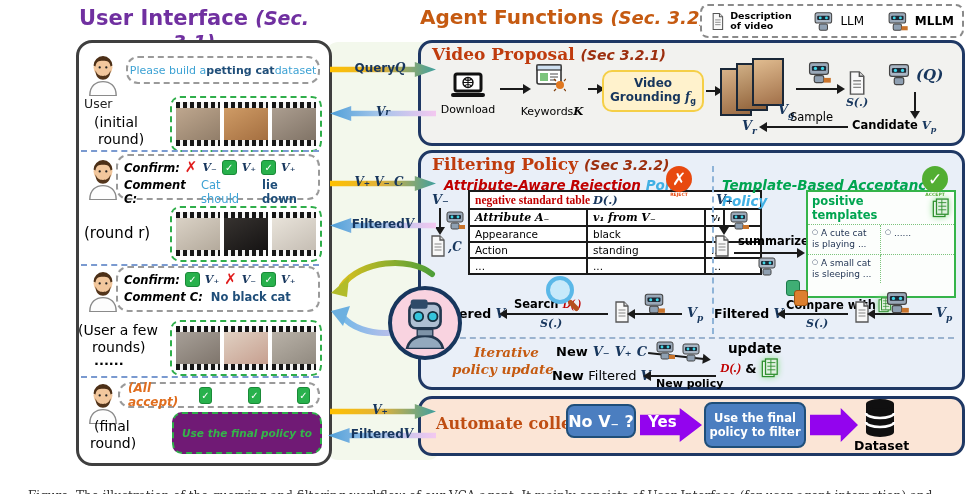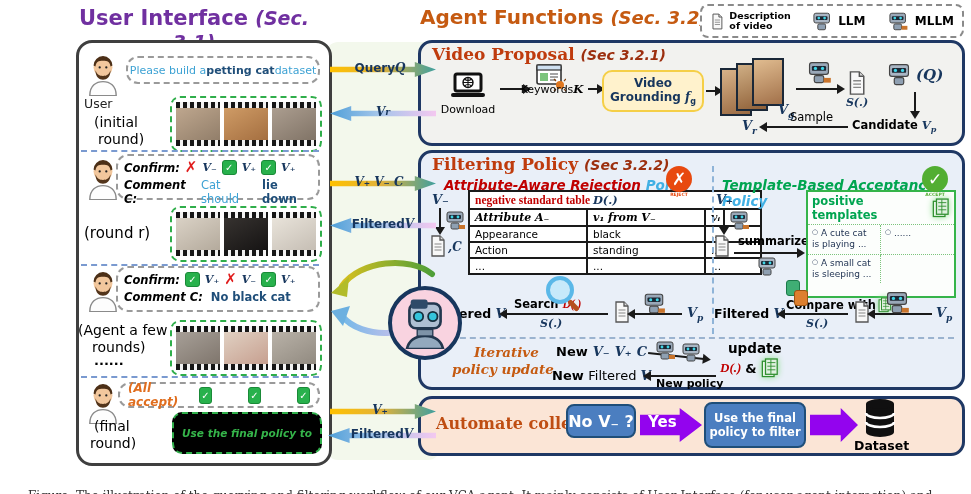--- a/index.html
+++ b/index.html
@@ -17,21 +17,21 @@
   .ln.l:before{content:"";position:absolute;left:-7px;top:-4px;border-right:8px solid #1a1a1a;border-top:5px solid transparent;border-bottom:5px solid transparent;}
   .lnv{position:absolute;width:2px;background:#1a1a1a;}
   .lnv:after{content:"";position:absolute;bottom:-7px;left:-4px;border-top:8px solid #1a1a1a;border-left:5px solid transparent;border-right:5px solid transparent;}
   
   .arrR,.arrL{position:absolute;height:15px;}
   .arrR{background:linear-gradient(90deg,#ffc100,#e2b23a 48%,#3f9f9f);clip-path:polygon(100% 50%,80% 0,80% 32%,0 32%,0 68%,80% 68%,80% 100%);}
   .arrL{background:linear-gradient(90deg,#4f9fd8,#a3c5ea 45%,#f4c8f0);clip-path:polygon(0 50%,20% 0,20% 32%,100% 32%,100% 68%,20% 68%,20% 100%);}
   .alab{position:absolute;font-size:12px;font-weight:bold;color:#17365d;display:flex;align-items:center;justify-content:center;}
   
   .bub{position:absolute;border:2px dashed #9a9a9a;border-radius:12px;background:#fff;box-sizing:border-box;}
-  .gbub{position:absolute;border:2.5px dashed #2fae4a;border-radius:10px;background:#000000;box-sizing:border-box;}
+  .gbub{position:absolute;border:2.5px dashed #2fae4a;border-radius:10px;background:#701a75;box-sizing:border-box;}
   .divid{position:absolute;border-top:2.5px dashed #7a9ad0;width:238px;left:81px;}
   
   .thumbs{position:absolute;border:2.5px dashed #2fae4a;border-radius:10px;background:#fff;display:flex;gap:4px;padding:4px;box-sizing:border-box;}
   .film{width:44px;height:44px;position:relative;overflow:hidden;}
   .film:before,.film:after{content:"";position:absolute;left:0;right:0;height:6px;background:repeating-linear-gradient(90deg,#161616 0 4px,#f2f2f2 4px 7px);z-index:2;}
   .film:before{top:0}.film:after{bottom:0}
   
   .chk{display:inline-block;width:13px;height:13px;background:#28b14c;color:#fff;border-radius:3px;font-size:10px;line-height:13px;text-align:center;font-weight:bold;border:1px solid #1a8a38;}
   .xg{color:#e01b1b;font-weight:900;font-size:15px;line-height:13px;}
   
@@ -141,21 +141,21 @@
       <span class="xg">✗</span>
         <span class="m navy" style="font-size:11px;">V₋</span>
       <span class="chk">✓</span>
         <span class="m navy" style="font-size:11px;">V₊</span>
     </div>
     <div style="display:flex;align-items:center;gap:8px;font-size:11.5px;margin-top:3px;">
       <span style="font-style:italic;font-weight:bold;">Comment C:</span>
       <span style="color:#1f4e79;font-weight:bold;">No black cat</span>
     </div>
   </div>
-  <div class="ab" style="left:78px;top:322px;font-size:14px;z-index:3;">(Agent a few</div>
+  <div class="ab" style="left:78px;top:322px;font-size:14px;z-index:3;">(User a few</div>
   <div class="ab" style="left:92px;top:339px;font-size:14px;z-index:3;">rounds)</div>
   <div class="ab" style="left:94px;top:353px;font-size:13px;font-weight:bold;z-index:3;">......</div>
   <div class="thumbs" style="left:170px;top:320px;z-index:3;">
     <div class="film" style="background:linear-gradient(150deg,#aba49c,#7b7168);"></div>
     <div class="film" style="background:linear-gradient(150deg,#e3d6c8,#c49a8a);"></div>
     <div class="film" style="background:linear-gradient(150deg,#bdb6ac,#8d867c);"></div>
   </div>
   <div class="divid" style="top:376px;z-index:3;"></div>
 
   <svg class="ab" style="left:86px;top:382px;z-index:3;" width="34" height="42" viewBox="0 0 36 44">
@@ -255,21 +255,21 @@
       <span style="font-size:9.5px;font-weight:bold;">Description</span>
       <span style="font-size:9.5px;font-weight:bold;">of video</span>
     </div>
     <svg width="24" height="22" viewBox="0 0 22 20" style="margin-left:14px;">
       <rect x="3" y="2" width="16" height="10" rx="2" fill="#aab6c4" stroke="#444"></rect>
       <rect x="5" y="5" width="12" height="4" rx="1" fill="#1c2733"></rect>
       <circle cx="8" cy="7" r="1.4" fill="#41d6e8"></circle>
         <circle cx="14" cy="7" r="1.4" fill="#41d6e8"></circle>
       <rect x="7" y="13" width="8" height="6" rx="1.5" fill="#8fa0b2" stroke="#444"></rect>
     </svg>
-    <span style="font-size:12px;font-weight:bold;">LLM</span>
+    <span style="font-size:12px;font-weight:normal;">LLM</span>
     <svg width="24" height="22" viewBox="0 0 22 20" style="margin-left:16px;">
       <rect x="3" y="2" width="16" height="10" rx="2" fill="#9aa8b8" stroke="#444"></rect>
       <rect x="5" y="5" width="12" height="4" rx="1" fill="#1c2733"></rect>
       <circle cx="8" cy="7" r="1.4" fill="#41d6e8"></circle>
         <circle cx="14" cy="7" r="1.4" fill="#41d6e8"></circle>
       <rect x="7" y="13" width="8" height="6" rx="1.5" fill="#8fa0b2" stroke="#444"></rect>
       <rect x="15" y="15" width="6" height="4" fill="#c9742c"></rect>
     </svg>
     <span style="font-size:12px;font-weight:bold;">MLLM</span>
   </div>
@@ -288,21 +288,21 @@
   <div class="ab ctr" style="left:436px;top:103px;width:64px;font-size:11px;z-index:3;">Download</div>
   <div class="ln r" style="left:500px;top:88px;width:24px;z-index:3;"></div>
   <svg class="ab" style="left:536px;top:64px;z-index:3;" width="30" height="28" viewBox="0 0 30 28">
     <rect x="1" y="1" width="24" height="19" rx="2" fill="#fff" stroke="#333" stroke-width="1.6"></rect>
     <rect x="1" y="1" width="24" height="5" fill="#cfe0f0" stroke="#333" stroke-width="1.2"></rect>
     <rect x="4" y="9" width="8" height="8" fill="#7cc47c"></rect>
     <path d="M14 10 h8 M14 13 h8 M14 16 h6" stroke="#888" stroke-width="1.4"></path>
     <circle cx="24" cy="21" r="4" fill="#e07820"></circle>
     <path d="M20 17 l-2-2 M28 17 l2-2 M20 25 l-2 2 M28 25 l2 2" stroke="#804010" stroke-width="1.2"></path>
   </svg>
-  <div class="ab ctr" style="left:516px;top:82px;width:72px;font-size:11px;z-index:3;align-items:flex-end;">
+  <div class="ab ctr" style="left:516px;top:104px;width:72px;font-size:11px;z-index:3;align-items:flex-end;">
     <span>Keywords </span>
       <span class="m" style="font-size:11.5px;">K</span>
   </div>
   <div class="ln r" style="left:588px;top:88px;width:10px;z-index:3;"></div>
   <div class="ab ctr" style="left:602px;top:70px;width:102px;height:42px;background:#fff2cc;border:2px solid #f5cf47;border-radius:10px;flex-direction:column;z-index:3;box-sizing:border-box;">
     <span style="font-size:12px;font-weight:bold;color:#17365d;">Video</span>
     <span style="font-size:12px;font-weight:bold;color:#17365d;"><span>Grounding </span><span class="m">f</span><sub style="font-size:8px;">g</sub></span>
   </div>
   <div class="ln r" style="left:706px;top:90px;width:10px;z-index:3;"></div>
   <div class="ab" style="left:720px;top:58px;width:76px;height:60px;z-index:3;">

